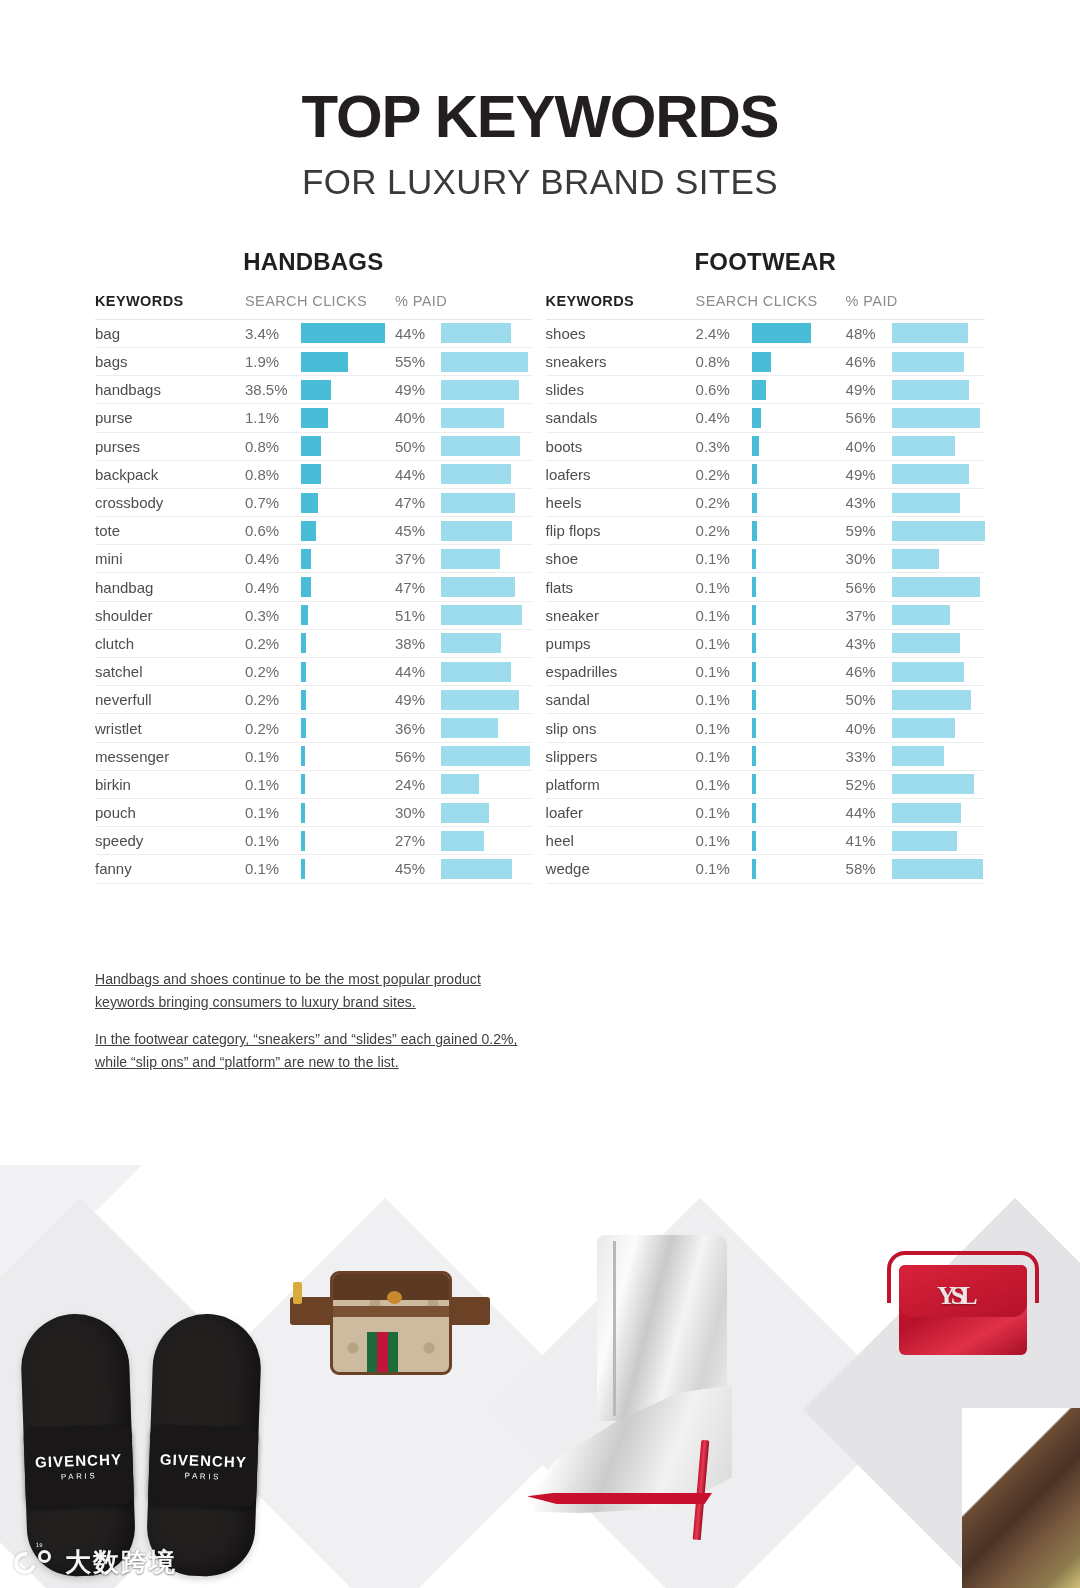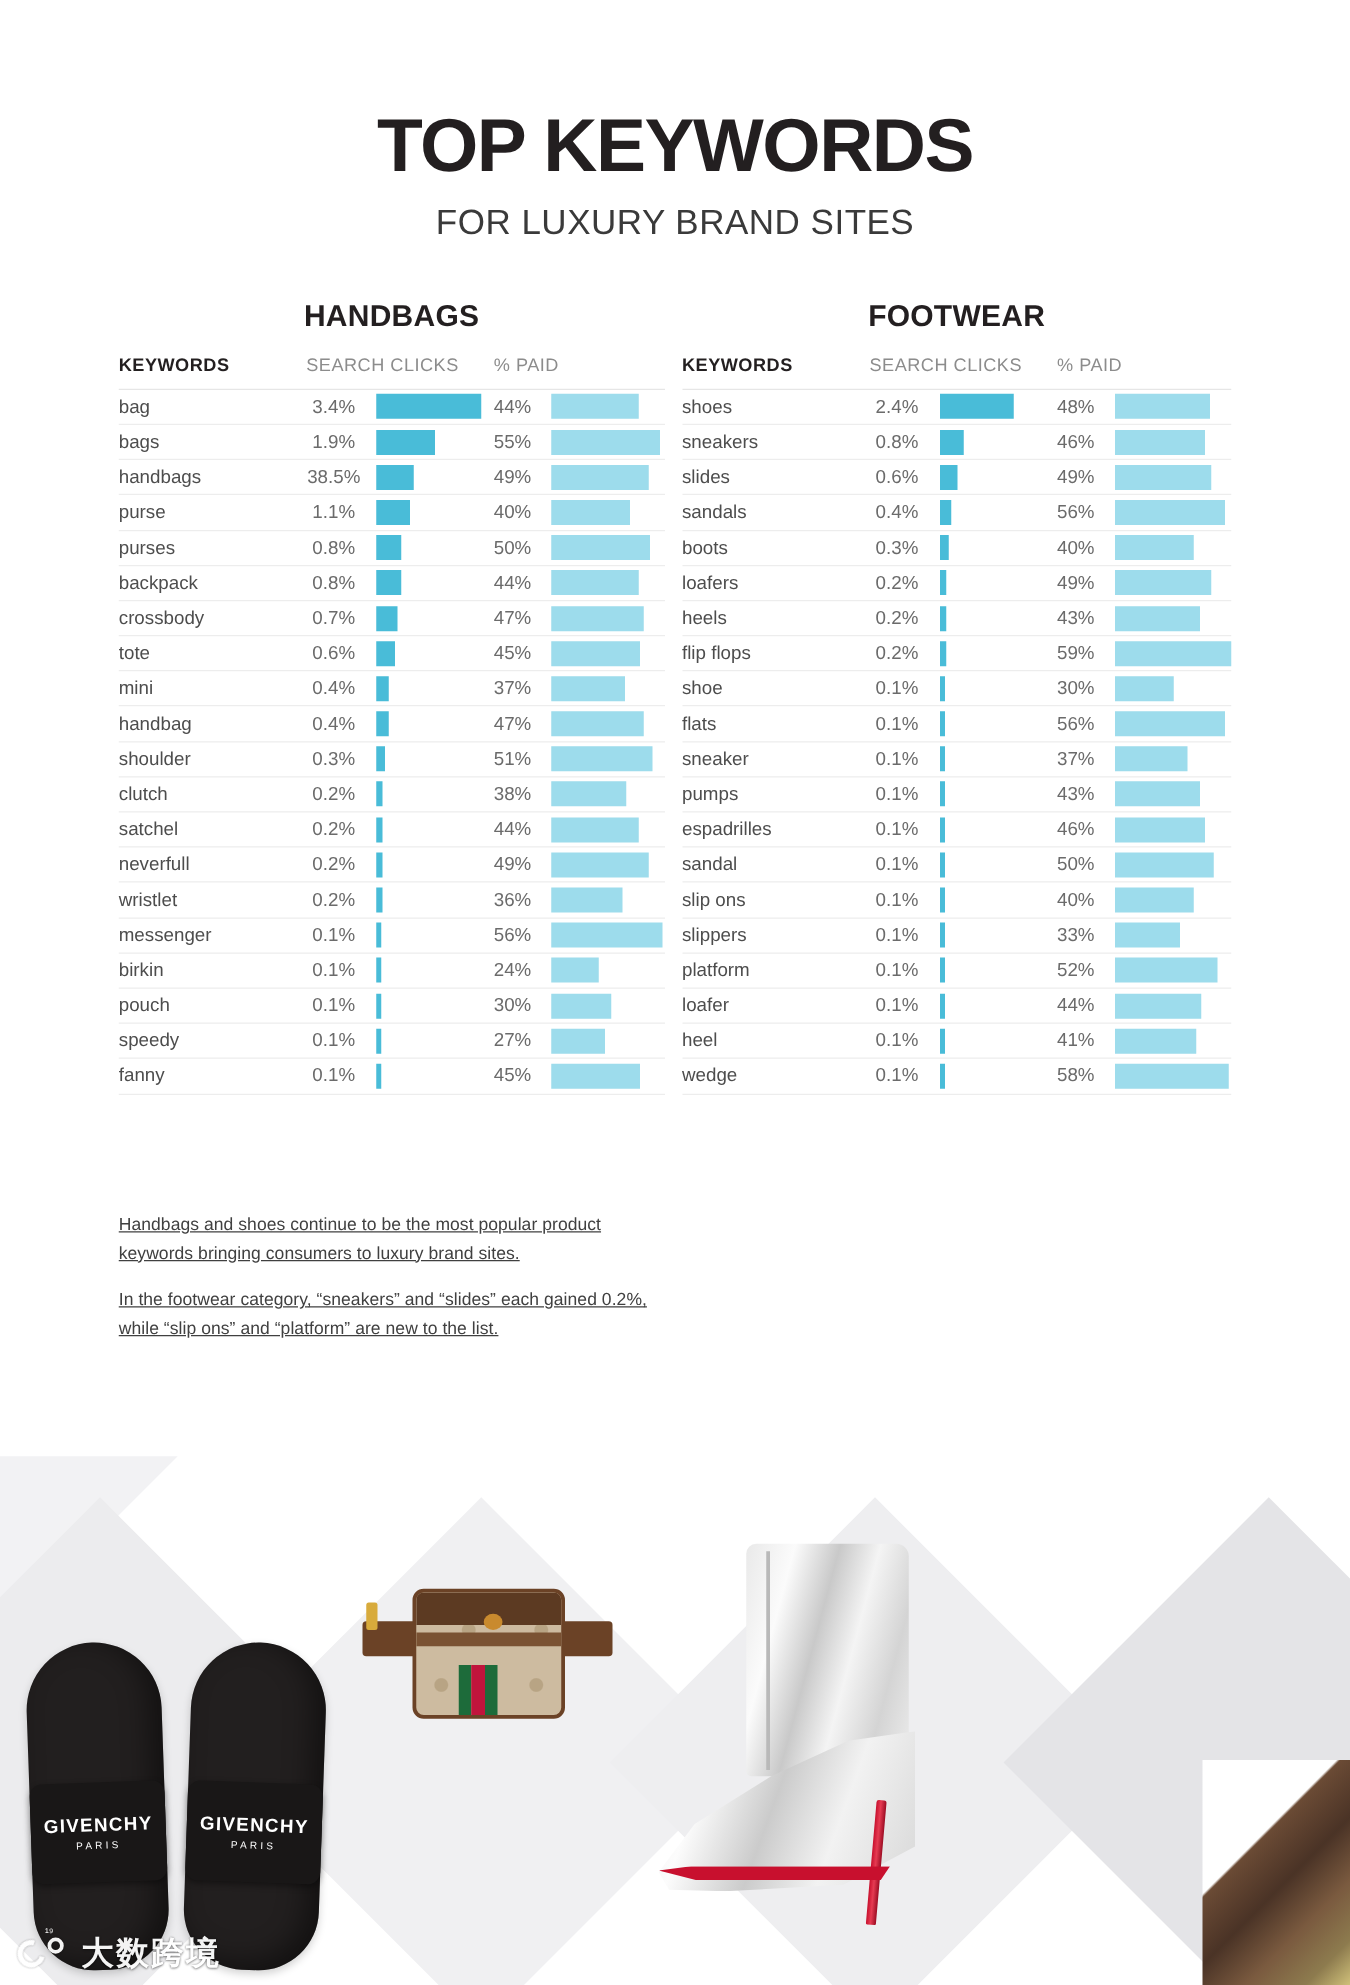--- a/index.html
+++ b/index.html
@@ -11,21 +11,21 @@
   }
   .page { position: relative; width: 1080px; height: 1588px; background: #fff; }
 
   
   .header { padding-top: 86px; text-align: center; }
   .title-line {
     font-size: 60px; font-weight: bold; color: #231f20;
     letter-spacing: -1.2px; line-height: 1.03;
   }
   .subtitle {
-    margin-top: 14px; font-size: 28px; color: #3a3a3a;
+    margin-top: 14px; font-size: 35px; color: #3a3a3a;
     letter-spacing: 0.4px; font-weight: 400;
   }
 
   
   .tables { position: relative; margin-top: 46px; padding: 0 95px; display: flex; gap: 14px; }
   .panel { width: 440px; }
   .panel-title {
     text-align: center; font-size: 24px; font-weight: bold;
     color: #231f20; letter-spacing: 0.2px; margin-bottom: 17px;
   }
@@ -36,21 +36,21 @@
   .ch-keywords { width: 150px; font-size: 14.5px; font-weight: bold; color: #231f20; letter-spacing: .4px; }
   .ch-clicks   { width: 150px; font-size: 14.5px; font-weight: 400; color: #8c8c8c; letter-spacing: .4px; }
   .ch-paid     { flex: 1;      font-size: 14.5px; font-weight: 400; color: #8c8c8c; letter-spacing: .4px; }
 
   .row {
     display: flex; align-items: center;
     height: 28.2px; border-bottom: 1px solid #ededed;
   }
   .kw { width: 150px; font-size: 15px; color: #4d4d4d; }
   .clicks-cell { width: 150px; display: flex; align-items: center; }
-  .clicks-val { width: 56px; text-align: center; font-size: 15px; color: #6b6b6b; padding-right: 12px; }
+  .clicks-val { width: 56px; text-align: left; font-size: 15px; color: #6b6b6b; padding-right: 12px; }
   .bar-dark { height: 20px; background: #49bcd8; }
   .paid-cell { flex: 1; display: flex; align-items: center; }
   .paid-val { width: 46px; text-align: left; font-size: 15px; color: #6b6b6b; }
   .bar-light { height: 20px; background: #9ddcec; }
 
   
   .notes { position: absolute; left: 95px; top: 968px; width: 440px; }
   .note {
     font-size: 14px; line-height: 1.62; color: #404040;
     margin-bottom: 15px; letter-spacing: .05px; text-decoration: underline;
@@ -710,20 +710,26 @@
     </div>
 
     <div class="boot">
       <div class="boot-shaft"></div>
       <div class="boot-zip"></div>
       <div class="boot-foot"></div>
       <div class="boot-heel"></div>
       <div class="boot-sole"></div>
     </div>
 
+    <div class="yslbag">
+      <div class="ysl-strap"></div>
+      <div class="ysl-body"></div>
+      <div class="ysl-flap"></div>
+      <div class="ysl-logo">YSL</div>
+    </div>
 
     <div class="watermark">
       <div class="wm-mark">
         <div class="wm-c"></div>
         <div class="wm-o"></div>
         <div class="wm-sup">¹⁹</div>
       </div>
       <div class="wm-text">大数跨境</div>
     </div>
   </div>

